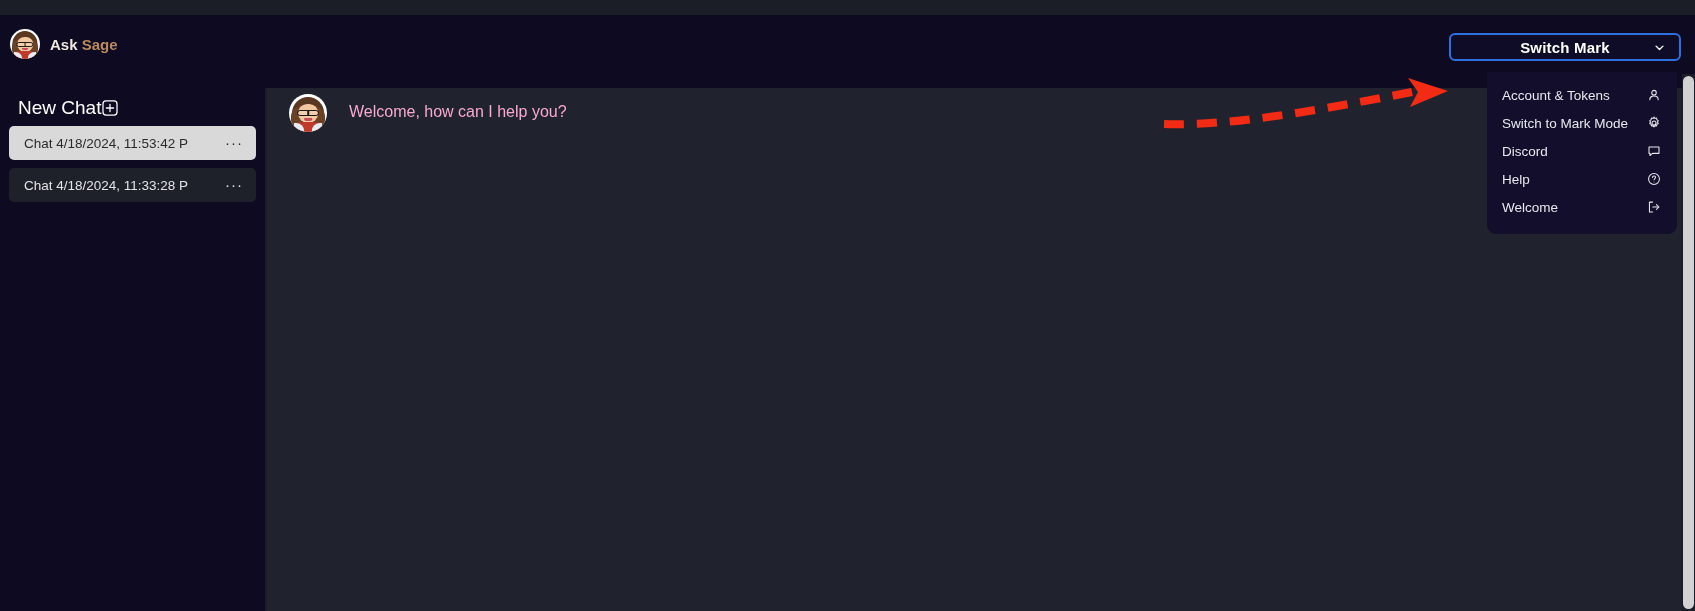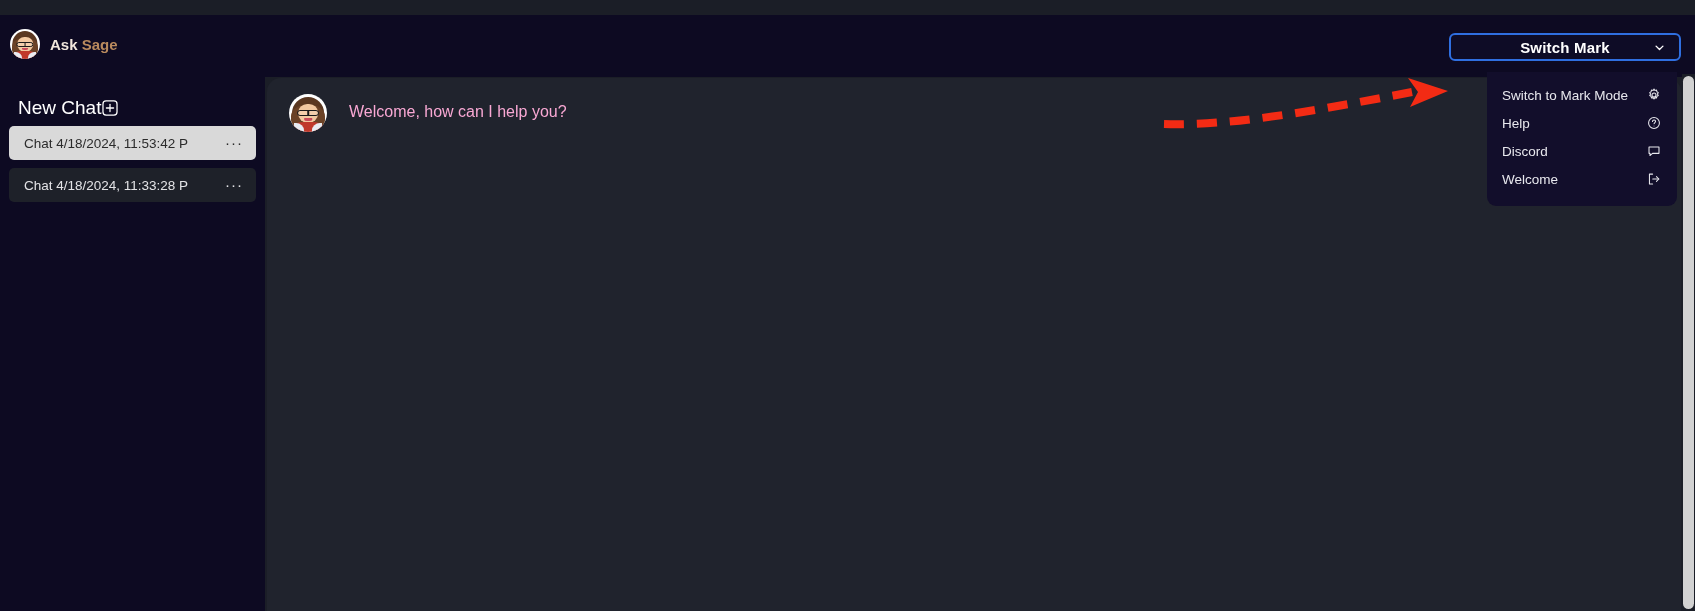--- a/index.html
+++ b/index.html
@@ -30,21 +30,21 @@
     line-height: 15px;
     text-align: center;
     letter-spacing: 0.3px;
   }
 
   
   .topbar {
     position: absolute;
     top: 15px; left: 0;
     width: 1695px;
-    height: 62px;
+    height: 73px;
     background: #0d0a22;
     z-index: 20;
   }
   .brand {
     position: absolute;
     left: 10px; top: 14px;
     display: flex;
     align-items: center;
     gap: 10px;
   }
@@ -379,52 +379,61 @@
         <div class="msg-text">Welcome, how can I help you?</div>
       </div>
     </div>
   </div>
 
   <div class="scrollbar-track"></div>
   <div class="scrollbar-thumb"></div>
 
   <div class="user-menu">
 
+    <div class="menu-item">
+      <span class="menu-label">Account &amp; Tokens</span>
+      <span class="menu-icon">
+        <svg viewBox="0 0 16 16" width="14" height="14" fill="none" stroke="currentColor" stroke-width="1.2" stroke-linecap="round">
+          <circle cx="8" cy="5.3" r="2.6"></circle>
+          <path d="M3.2 13.4c0-2.6 2.1-4.2 4.8-4.2s4.8 1.6 4.8 4.2"></path>
+        </svg>
+      </span>
+    </div>
 
     <div class="menu-item">
       <span class="menu-label">Switch to Mark Mode</span>
       <span class="menu-icon">
         <svg viewBox="0 0 16 16" width="14" height="14" fill="none" stroke="currentColor" stroke-width="1.2" stroke-linejoin="round">
           <circle cx="8" cy="8" r="2.3"></circle>
           <path d="M8 1.2l1 1.6 1.9-.4.4 1.9 1.6 1-1 1.6 1 1.6-1.6 1-.4 1.9-1.9-.4-1 1.6-1-1.6-1.9.4-.4-1.9-1.6-1 1-1.6-1-1.6 1.6-1 .4-1.9 1.9.4z"></path>
+        </svg>
+      </span>
+    </div>
+
+    <div class="menu-item">
+      <span class="menu-label">Discord</span>
+      <span class="menu-icon">
+        <svg viewBox="0 0 16 16" width="14" height="14" fill="none" stroke="currentColor" stroke-width="1.2" stroke-linejoin="round">
+          <path d="M2.3 3.4h11.4v7.3H6.3L3.4 13.2v-2.5H2.3z"></path>
         </svg>
       </span>
     </div>
 
     <div class="menu-item">
       <span class="menu-label">Help</span>
       <span class="menu-icon">
         <svg viewBox="0 0 16 16" width="14" height="14" fill="none" stroke="currentColor" stroke-width="1.2" stroke-linecap="round">
           <circle cx="8" cy="8" r="6.2"></circle>
           <path d="M6.3 6.2c0-1 .8-1.7 1.8-1.7s1.7.7 1.7 1.6c0 1.3-1.6 1.4-1.7 2.8"></path>
           <circle cx="8" cy="11.4" r="0.55" fill="currentColor" stroke="none"></circle>
         </svg>
       </span>
     </div>
 
     <div class="menu-item">
-      <span class="menu-label">Discord</span>
-      <span class="menu-icon">
-        <svg viewBox="0 0 16 16" width="14" height="14" fill="none" stroke="currentColor" stroke-width="1.2" stroke-linejoin="round">
-          <path d="M2.3 3.4h11.4v7.3H6.3L3.4 13.2v-2.5H2.3z"></path>
-        </svg>
-      </span>
-    </div>
-
-    <div class="menu-item">
       <span class="menu-label">Welcome</span>
       <span class="menu-icon">
         <svg viewBox="0 0 16 16" width="14" height="14" fill="none" stroke="currentColor" stroke-width="1.2" stroke-linecap="round" stroke-linejoin="round">
           <path d="M6.4 2.4H2.8v11.2h3.6"></path>
           <line x1="6.6" y1="8" x2="13.4" y2="8"></line>
           <polyline points="10.8,5.3 13.5,8 10.8,10.7"></polyline>
         </svg>
       </span>
     </div>
   </div>

